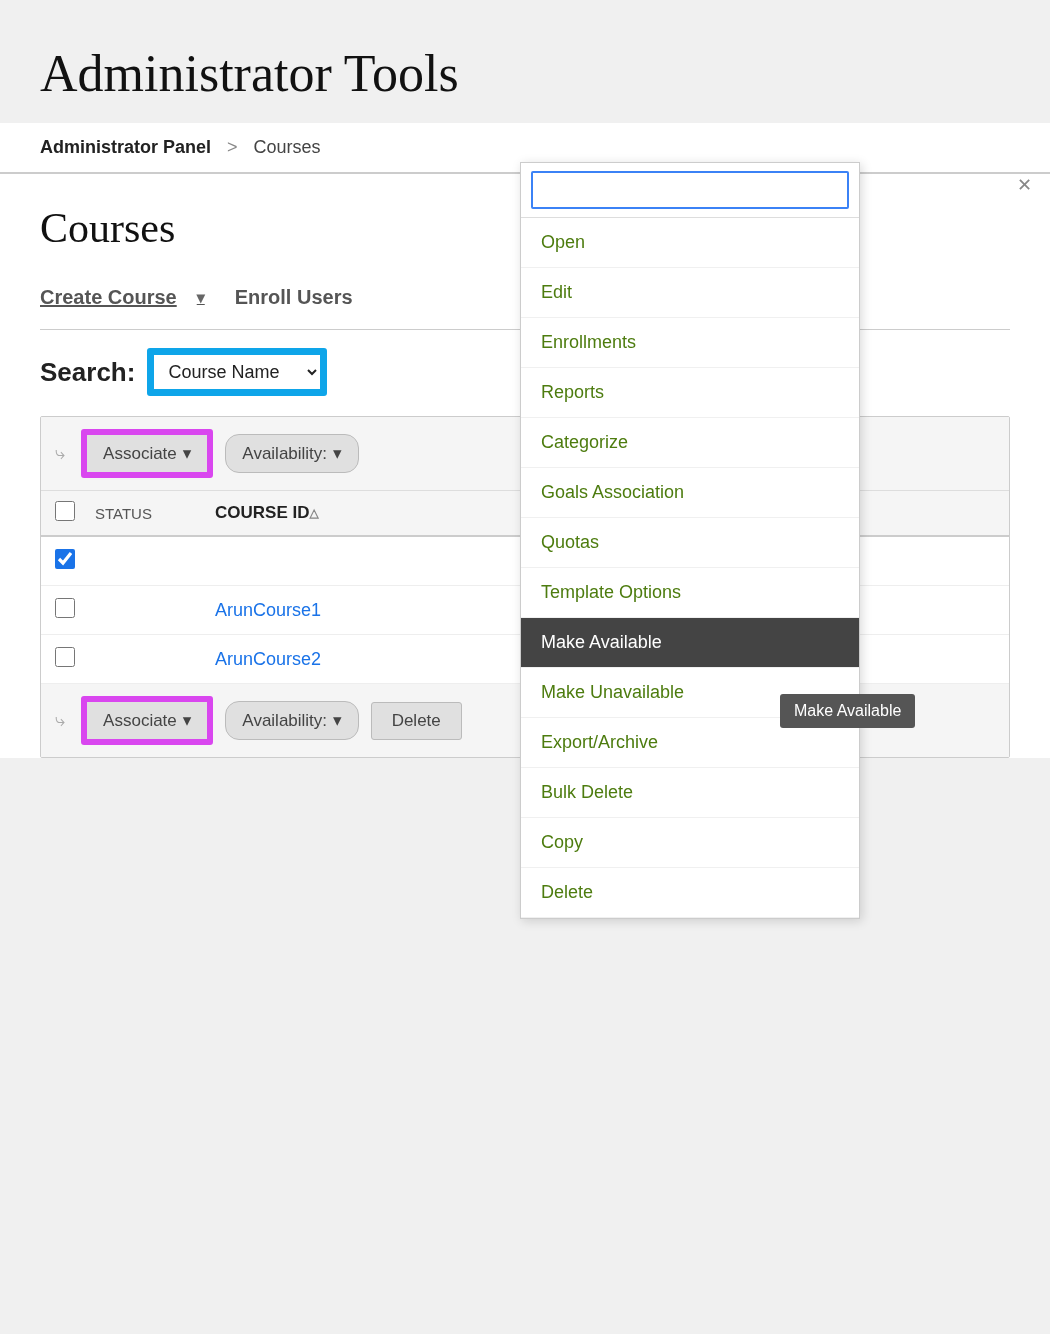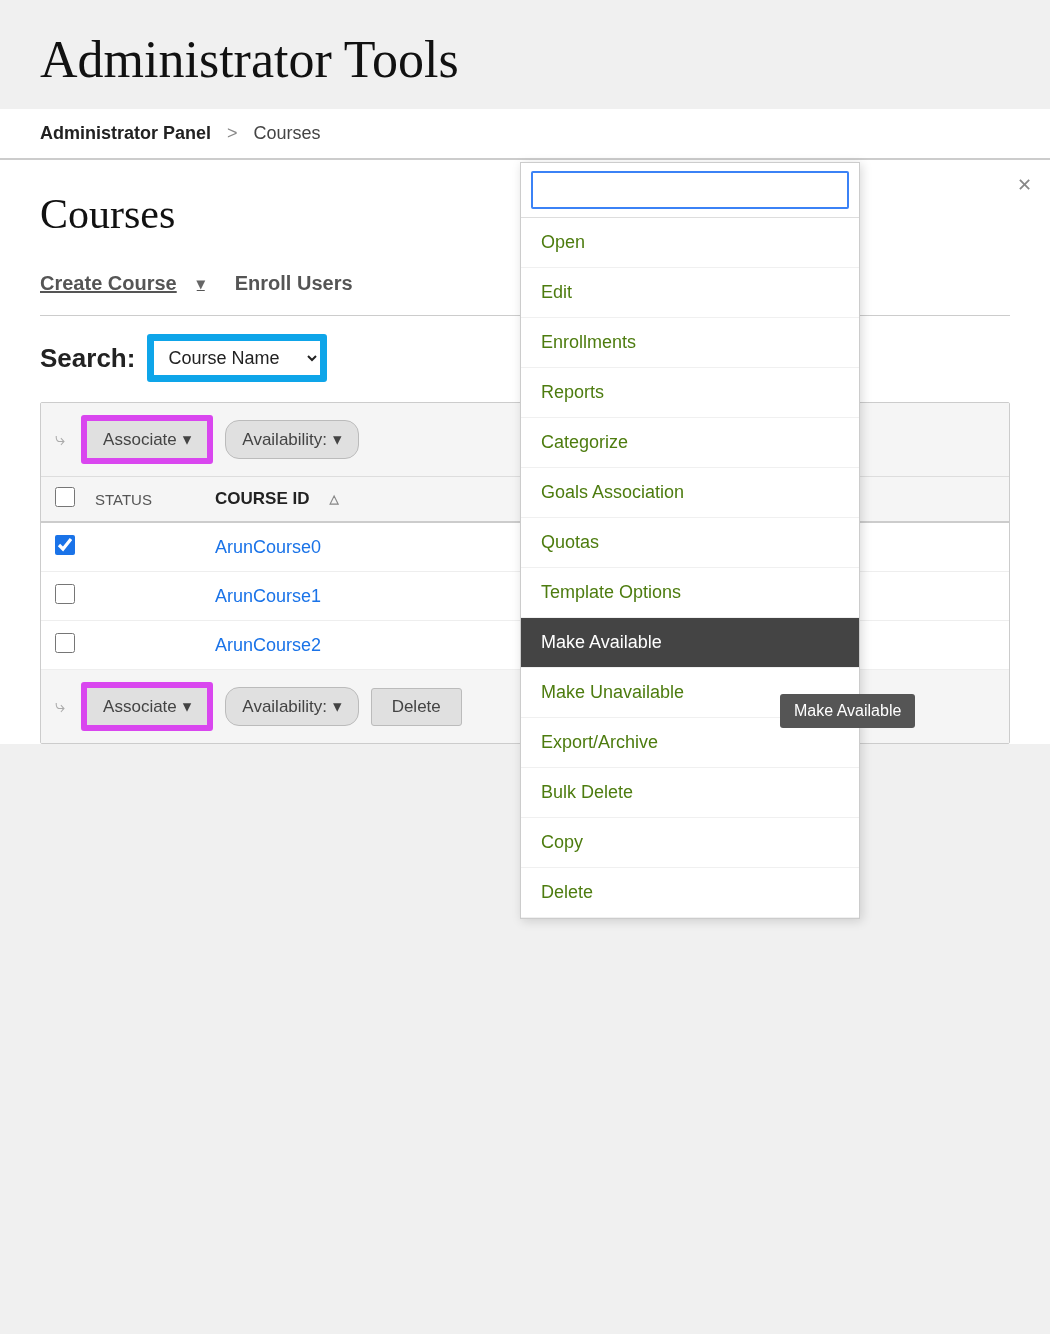--- a/index.html
+++ b/index.html
@@ -6,20 +6,21 @@
     body {
       font-family: Arial, sans-serif;
       background: #f0f0f0;
       width: 1050px;
       min-height: 1334px;
       position: relative;
     }
     .page-header {
       background: #f0f0f0;
       padding: 30px 40px 20px 40px;
+      margin-top: 14px;
     }
     .page-title {
       font-size: 52px;
       font-weight: 400;
       font-family: Georgia, serif;
       color: #111;
     }
     .main-content {
       background: #fff;
       margin: 0;
@@ -168,21 +169,21 @@
       color: #555;
       flex-shrink: 0;
     }
     .th-course-id {
       flex: 1;
       font-size: 17px;
       font-weight: bold;
       color: #222;
       display: flex;
       align-items: center;
-      gap: 20px;
+      gap: 0;
     }
     .th-sort-icon {
       font-size: 12px;
       color: #888;
     }
     .th-name {
       flex: 1;
       font-size: 15px;
       color: #555;
     }
@@ -355,21 +356,20 @@
           <span class="th-sort-icon">△</span>
         </div>
         <div class="th-name"></div>
       </div>
 
       <div class="table-row">
         <div class="row-checkbox">
           <input type="checkbox" class="checkbox-input" checked="" style="">
         </div>
         <div class="row-status"></div>
-        <div class="row-course-id">ArunCourse0</div>
         <div class="row-course-name"></div>
       </div>
 
       <div class="table-row">
         <div class="row-checkbox">
           <input type="checkbox" class="checkbox-input" style="">
         </div>
         <div class="row-status"></div>
         <div class="row-course-id">ArunCourse1</div>
         <div class="row-course-name"></div>

